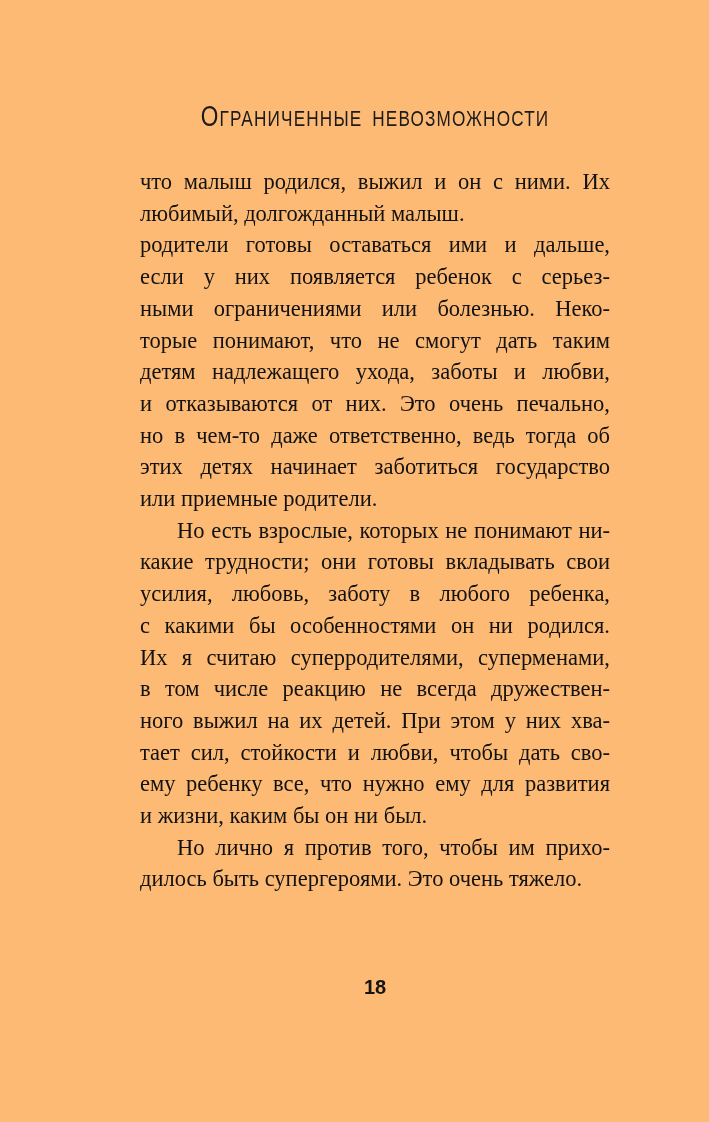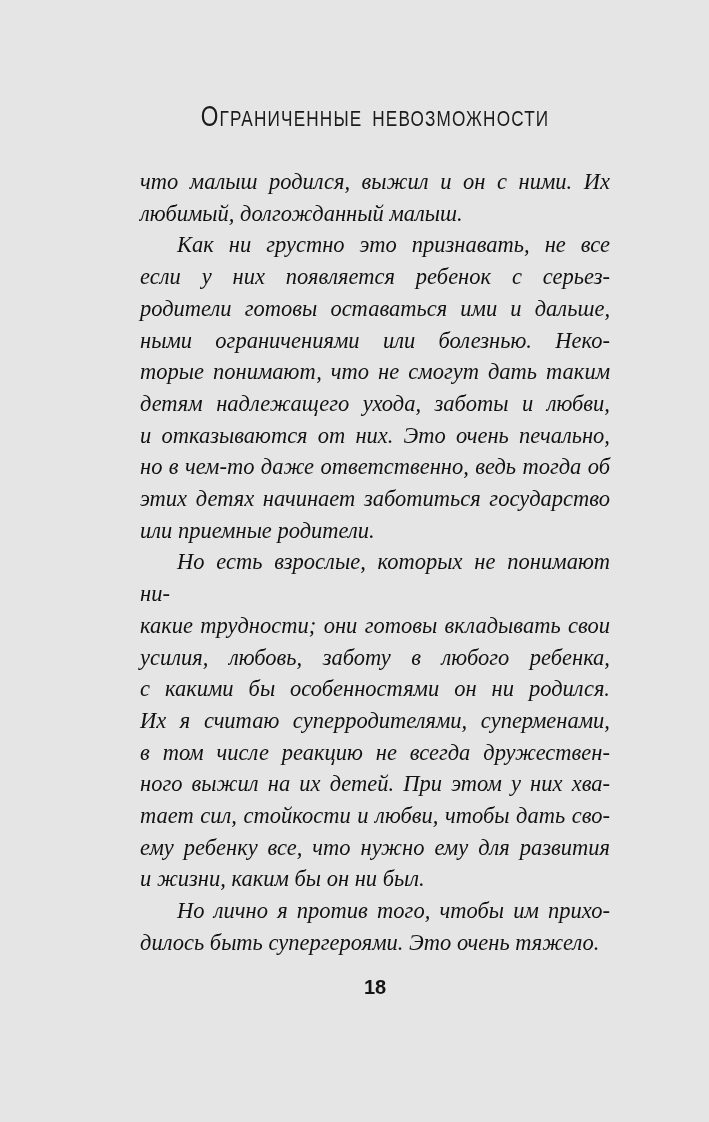--- a/index.html
+++ b/index.html
@@ -4,21 +4,21 @@
 <style>
   html, body {
     margin: 0;
     padding: 0;
     background: #ffffff;
   }
   .page {
     position: relative;
     width: 709px;
     height: 1122px;
-    background: #e5e5e5;
+    background: #fdba74;
     color: #141414;
     overflow: hidden;
   }
   .running-head {
     position: absolute;
     top: 100px;
     left: 120px;
     width: 510px;
     text-align: center;
     white-space: nowrap;
@@ -41,21 +41,20 @@
     width: 470px;
     font-family: "Liberation Serif", "DejaVu Serif", serif;
     font-size: 22.5px;
     line-height: 31.7px;
     color: #121212;
   }
   .line {
     text-align: justify;
     text-align-last: justify;
     white-space: normal;
-    font-style: italic;
   }
   .line.para-end {
     text-align-last: auto;
   }
   .line.indent {
     text-indent: 37px;
   }
   .page-number {
     position: absolute;
     top: 976px;
@@ -70,23 +69,22 @@
 </style>
 </head>
 <body>
 
 <div class="page">
   <header class="running-head">ОГРАНИЧЕННЫЕ НЕВОЗМОЖНОСТИ</header>
 
   <main class="text-block">
       <div class="line">что малыш родился, выжил и он с ними. Их</div>
       <div class="line para-end">любимый, долгожданный малыш.</div>
-      <div class="line indent">Как ни грустно это признавать, не все</div>
+      <div class="line">родители готовы оставаться ими и дальше,</div>
       <div class="line">если у них появляется ребенок с серьез-</div>
-      <div class="line">родители готовы оставаться ими и дальше,</div>
       <div class="line">ными ограничениями или болезнью. Неко-</div>
       <div class="line">торые понимают, что не смогут дать таким</div>
       <div class="line">детям надлежащего ухода, заботы и любви,</div>
       <div class="line">и отказываются от них. Это очень печально,</div>
       <div class="line">но в чем-то даже ответственно, ведь тогда об</div>
       <div class="line">этих детях начинает заботиться государство</div>
       <div class="line para-end">или приемные родители.</div>
       <div class="line indent">Но есть взрослые, которых не понимают ни-</div>
       <div class="line">какие трудности; они готовы вкладывать свои</div>
       <div class="line">усилия, любовь, заботу в любого ребенка,</div>

